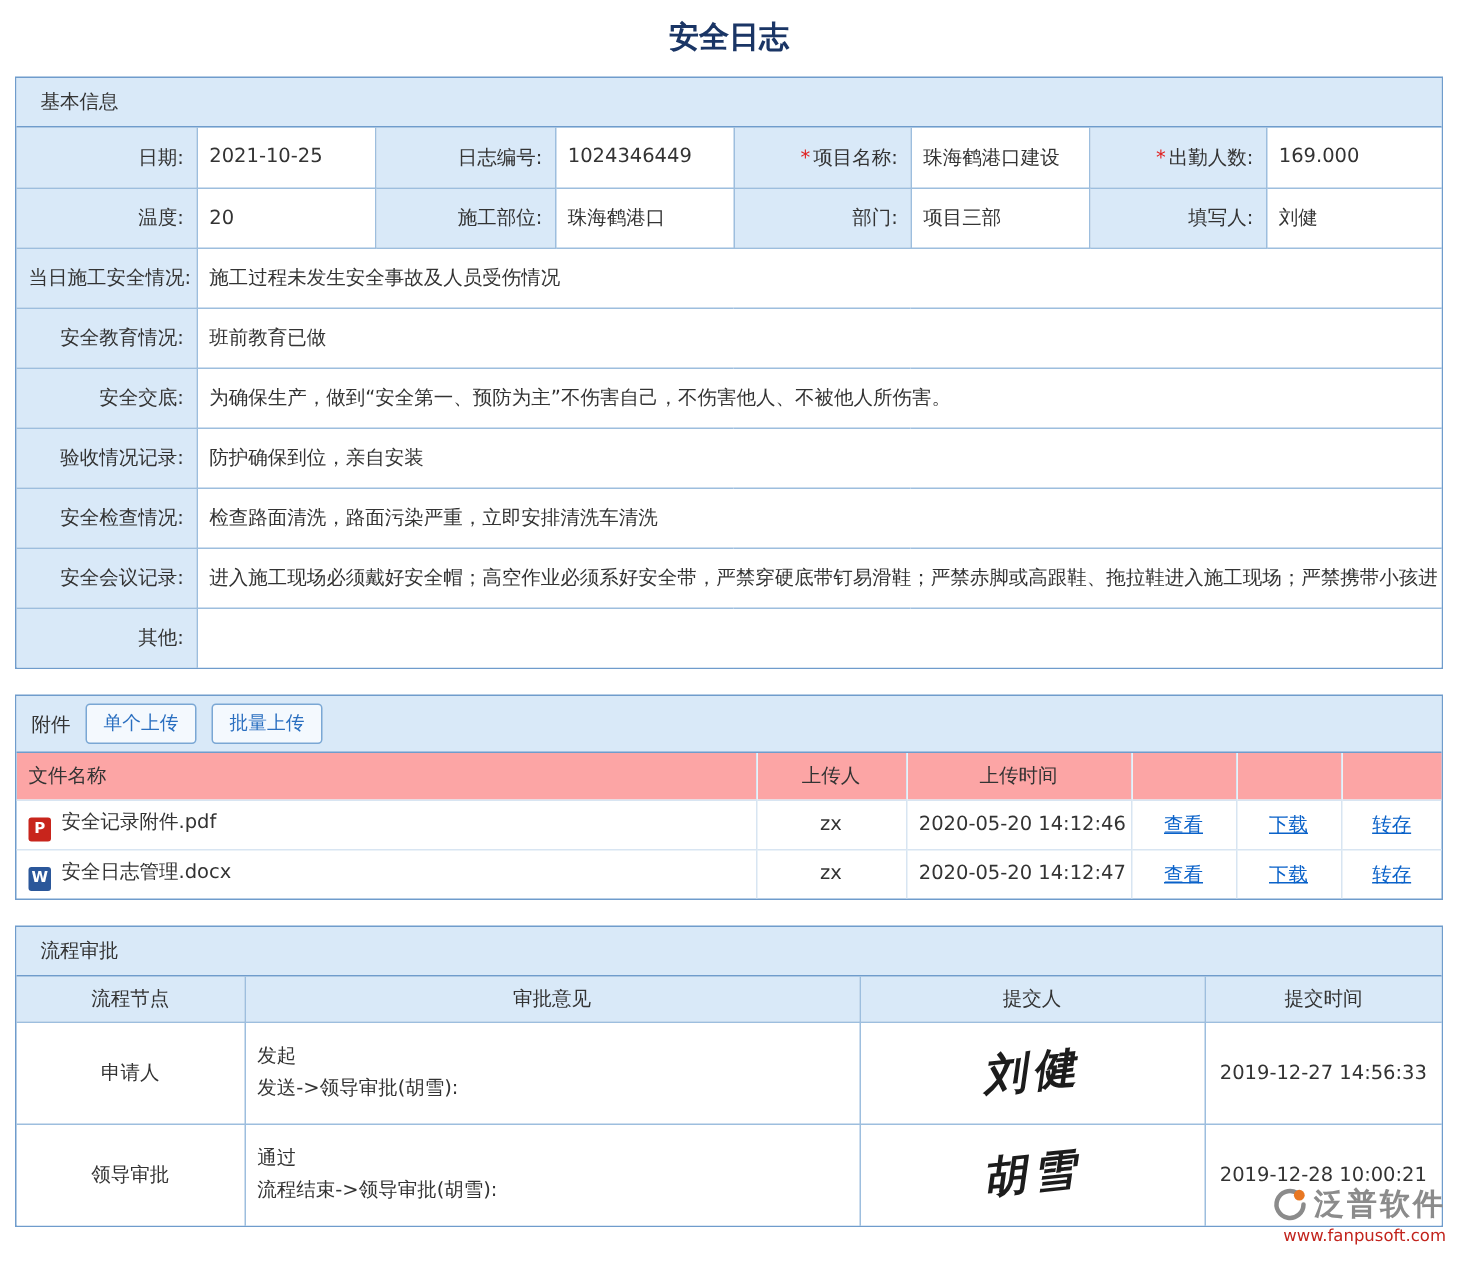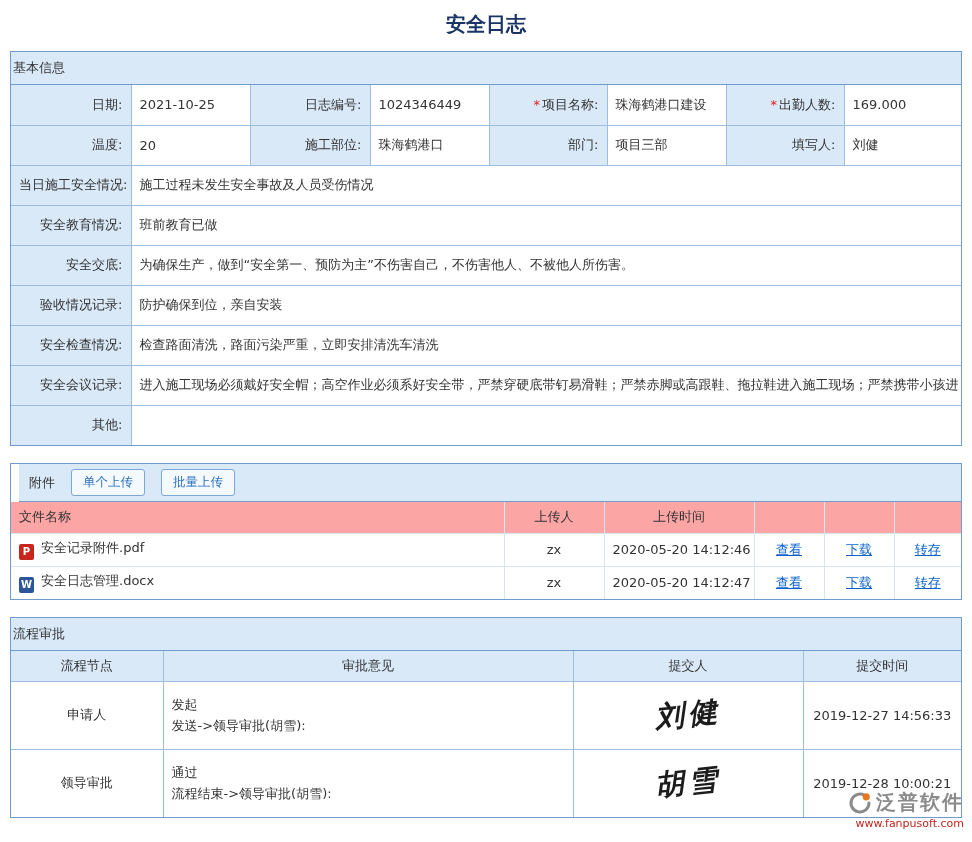--- a/index.html
+++ b/index.html
@@ -6,22 +6,22 @@
   body {
     margin: 0; background: #ffffff;
     width: 972px; height: 842px;
     font-family: "DejaVu Sans", "Liberation Sans", sans-serif;
     font-size: 13px; color: #333;
   }
   .page { position: relative; width: 972px; height: 842px; overflow: hidden; }
   .title { text-align: center; font-weight: bold; font-size: 20px; color: #1a3565; padding: 11px 0 13px; }
 
   .panel { margin: 0 10px 17px; border: 1px solid #6f9ccc; background: #fff; }
-  .panel-head { background: #d9e9f8; border-bottom: 1px solid #6f9ccc; padding: 7px 2px; color: #333; }
-  .panel-head.with-btns { display: flex; align-items: center; gap: 16px; padding: 5px 10px; margin-left: 8px; }
+  .panel-head { background: #d9e9f8; border-bottom: 1px solid #6f9ccc; padding: 7px 16px; color: #333; }
+  .panel-head.with-btns { display: flex; align-items: center; gap: 10px; padding: 5px 10px; }
 
   table { width: 100%; border-collapse: collapse; table-layout: fixed; }
   table.grid { border: hidden; }
   .grid td { border: 1px solid #9dbede; height: 40px; padding: 0 8px; overflow: hidden; white-space: nowrap; }
   .grid td.lbl { background: #d9e9f8; text-align: right; }
   .grid td.val { background: #fff; text-align: left; text-overflow: clip; }
   .req { color: #e02020; margin-right: 2px; }
 
   .btn {
     background: #f4f9fe; border: 1px solid #7aa7d4; color: #2a6fc0;

